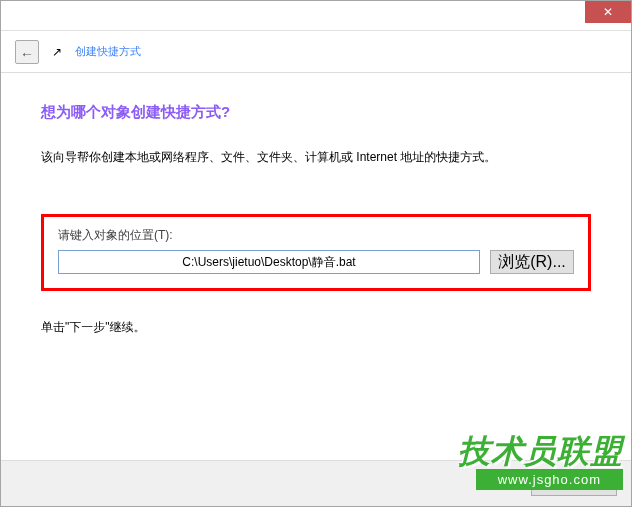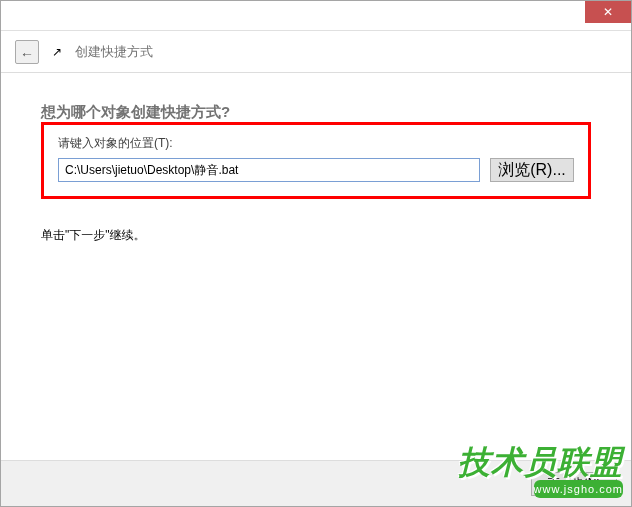--- a/index.html
+++ b/index.html
@@ -6,40 +6,40 @@
     body { font-family: 'Microsoft YaHei', 'Segoe UI', sans-serif; background: #fff; width: 632px; height: 507px; position: relative; overflow: hidden; }
     
     .window { width: 632px; height: 507px; border: 1px solid #a5a5a5; background: #fff; position: relative; }
     
     .titlebar { height: 30px; background: #fff; display: flex; align-items: center; position: relative; border-bottom: 1px solid #e0e0e0; }
     .close-btn { position: absolute; right: 0; top: 0; width: 46px; height: 22px; background: #c75050; color: #fff; display: flex; align-items: center; justify-content: center; font-size: 12px; cursor: pointer; }
     
     .header { height: 42px; display: flex; align-items: center; padding-left: 14px; border-bottom: 1px solid #ddd; gap: 10px; }
     .back-btn { width: 24px; height: 24px; border: 1px solid #aaa; border-radius: 2px; display: flex; align-items: center; justify-content: center; background: #f0f0f0; font-size: 14px; color: #555; cursor: pointer; }
     .shortcut-icon { width: 16px; height: 16px; display: flex; align-items: center; justify-content: center; font-size: 12px; }
-    .header-title { font-size: 13px; color: #737373; }
+    .header-title { font-size: 11px; color: #3b82f6; }
     
     .content { padding: 30px 40px 20px 40px; }
-    .main-heading { font-size: 15px; color: #737373; }
+    .main-heading { font-size: 15px; color: #8b5cf6; margin-bottom: 26px; }
     .description { font-size: 12px; color: #000; margin-bottom: 48px; line-height: 1.5; }
     
     .input-section { border: 3px solid #ff0000; padding: 10px 14px 14px 14px; margin-bottom: 28px; }
     .input-label { font-size: 12px; color: #404040; margin-bottom: 6px; display: block; }
     .input-row { display: flex; gap: 10px; align-items: center; }
-    .path-input { flex: 1; height: 24px; border: 1px solid #7a9fd4; padding: 2px 6px; font-size: 12px; font-family: inherit; outline: none; }
+    .path-input { flex: 1; height: 24px; border: 1px solid #7a9fd4; padding: 2px 6px; font-size: 12px; font-family: inherit; outline: none; text-align: center; }
     .browse-btn { width: 84px; height: 24px; background: #e1e1e1; border: 1px solid #adadad; font-size: 16px; cursor: pointer; font-family: inherit; }
     
     .continue-text { font-size: 12px; color: #000; }
     
     .footer { position: absolute; bottom: 0; left: 0; right: 0; height: 46px; border-top: 1px solid #ddd; display: flex; align-items: center; justify-content: flex-end; padding-right: 14px; gap: 8px; background: #f0f0f0; }
     .footer-btn { width: 86px; height: 24px; background: #e1e1e1; border: 1px solid #adadad; font-size: 12px; cursor: pointer; font-family: inherit; }
     
-    .watermark { position: absolute; right: 8px; bottom: 8px; text-align: right; pointer-events: none; }
+    .watermark { position: absolute; right: 8px; bottom: 16px; text-align: right; pointer-events: none; }
     .wm-top { font-size: 32px; font-weight: bold; font-style: italic; color: #3cb034; text-shadow: 2px 2px 0 #fff, -1px -1px 0 #fff; letter-spacing: 1px; line-height: 1; }
-    .wm-bottom { display: inline-block; background: #3cb034; color: #fff; font-size: 11px; padding: 3px 0; border-radius: 6px; margin-top: 2px; letter-spacing: 1px; }
+    .wm-bottom { display: inline-block; background: #3cb034; color: #fff; font-size: 13px; padding: 3px 22px; border-radius: 0; margin-top: 2px; letter-spacing: 1px; }
   </style>
 </head>
 <body>
 
 <div class="window">
 
   <div class="titlebar">
     <div class="close-btn">
       <span>✕</span>
     </div>
@@ -48,20 +48,21 @@
   <div class="header">
     <div class="back-btn">
       <span>←</span>
     </div>
     <span class="shortcut-icon">↗</span>
     <span class="header-title">创建快捷方式</span>
   </div>
 
   <div class="content">
     <h1 class="main-heading">想为哪个对象创建快捷方式?</h1>
+    <p class="description">该向导帮你创建本地或网络程序、文件、文件夹、计算机或 Internet 地址的快捷方式。</p>
 
     <div class="input-section">
       <label class="input-label">请键入对象的位置(T):</label>
       <div class="input-row">
         <input type="text" class="path-input" value="C:\Users\jietuo\Desktop\静音.bat" style="">
         <button class="browse-btn">浏览(R)...</button>
       </div>
     </div>
 
     <p class="continue-text">单击"下一步"继续。</p>

